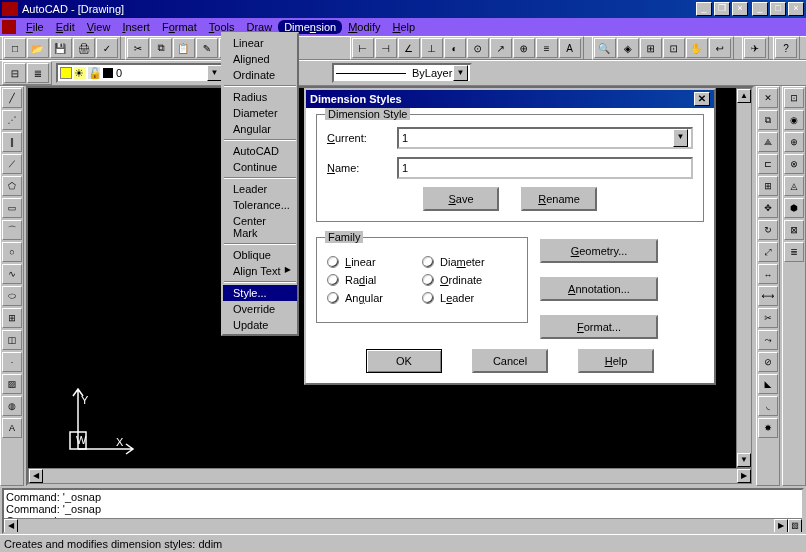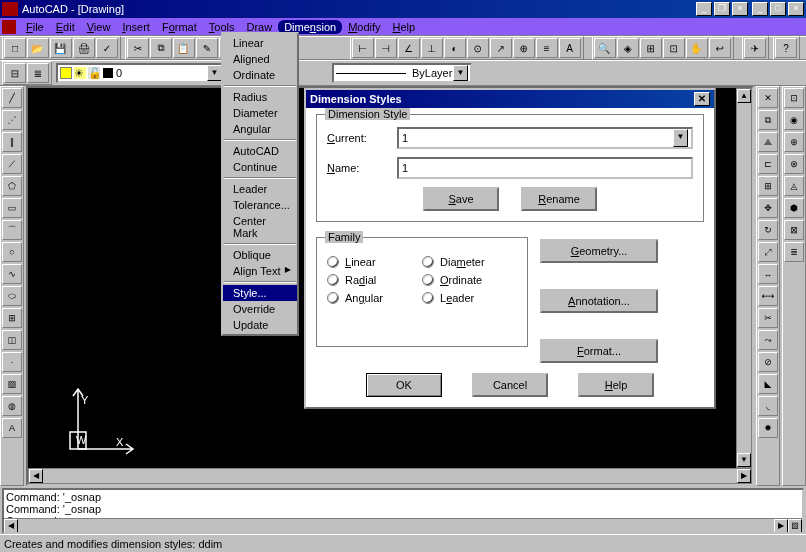--- a/index.html
+++ b/index.html
@@ -58,21 +58,21 @@
 .grouplabel { position:absolute; top:-7px; left:8px; background:#c0c0c0; padding:0 3px; z-index:1; }
 .form-row { display:flex; align-items:center; margin-bottom:8px; }
 .form-row label { width:70px; }
 .combo, .textin { flex:1; height:22px; background:#fff; border:2px inset #c0c0c0; padding:0 3px; display:flex; align-items:center; }
 .combo .combo-arrow { height:18px; }
 .btn { min-width:76px; height:24px; background:#c0c0c0; border:2px outset #c0c0c0; padding:0 10px; cursor:default; }
 .btn.default { border:1px solid #000; box-shadow: inset 1px 1px #fff, inset -1px -1px #808080; }
 .btn u { text-decoration:underline; }
 .btn-row { display:flex; justify-content:center; gap:22px; margin-top:4px; }
 .fam-layout { display:flex; gap:12px; }
-.fam-right { display:flex; flex-direction:column; gap:26px; padding-top:2px; }
+.fam-right { display:flex; flex-direction:column; gap:14px; padding-top:2px; }
 .fam-right .btn { width:118px; text-align:center; }
 .radio-row { display:flex; align-items:center; margin:6px 0; }
 .radio { width:12px; height:12px; border-radius:50%; background:#fff; border:1px solid #808080; box-shadow:inset -1px -1px #404040, inset 1px 1px #dfdfdf; margin-right:6px; display:flex; align-items:center; justify-content:center; }
 .radio .dot { width:4px; height:4px; border-radius:50%; background:#000; }
 .radio-cols { display:flex; }
 .radio-col { width:95px; }
 .dlg-btns { display:flex; justify-content:center; gap:30px; margin-top:10px; }
 .by-layer-line { display:inline-block; width:70px; border-top:1px solid #000; vertical-align:middle; margin-right:6px;}
 .mini { width:12px; height:12px; display:inline-block; margin-right:2px; vertical-align:middle; }
 .sq-y { background:#ffff00; border:1px solid #808080;}

